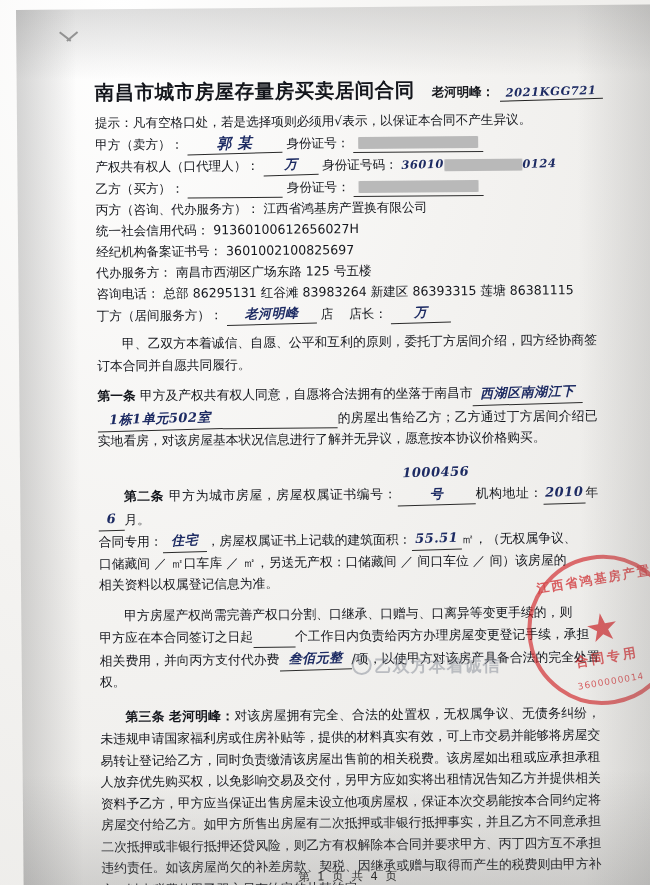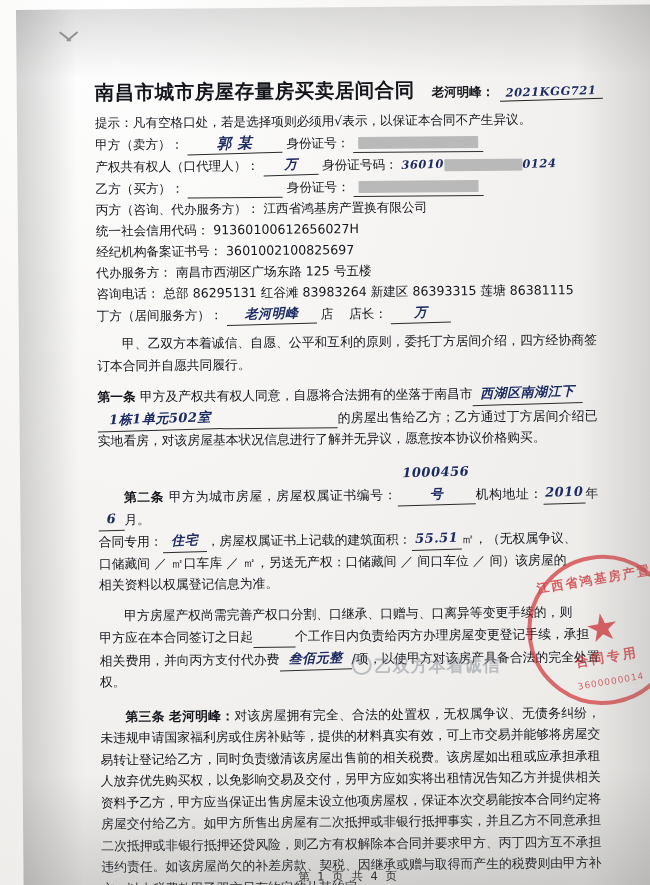--- a/index.html
+++ b/index.html
@@ -128,21 +128,21 @@
 
   .redact {
     display: inline-block;
     height: 12px;
     background: #b9b9b9;
     border-radius: 1px;
     vertical-align: middle;
     filter: blur(0.4px);
   }
 
-  .bold { font-weight: bold; }
+  .bold { font-weight: bold; font-family: Liberation Mono, monospace; }
 
   
   #seal {
     position: absolute;
     right: -6px;
     bottom: 185px;
     width: 150px;
     height: 150px;
     border: 4px solid rgba(206, 26, 30, 0.78);
     border-radius: 50%;

